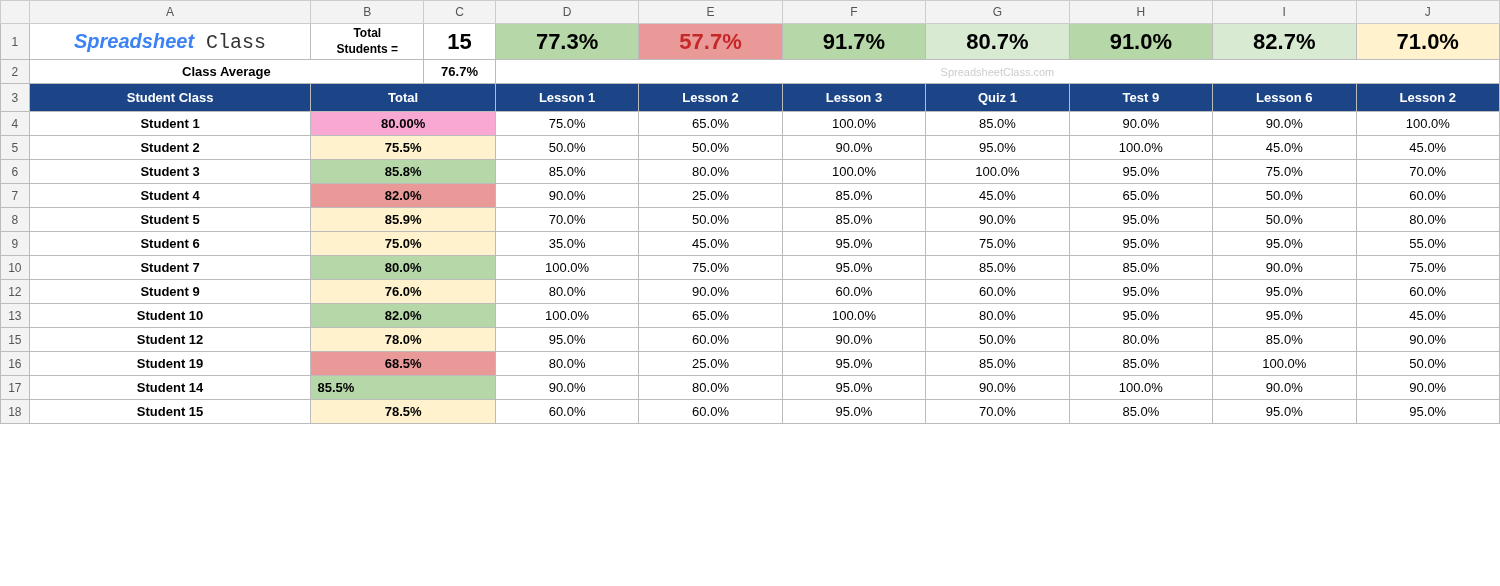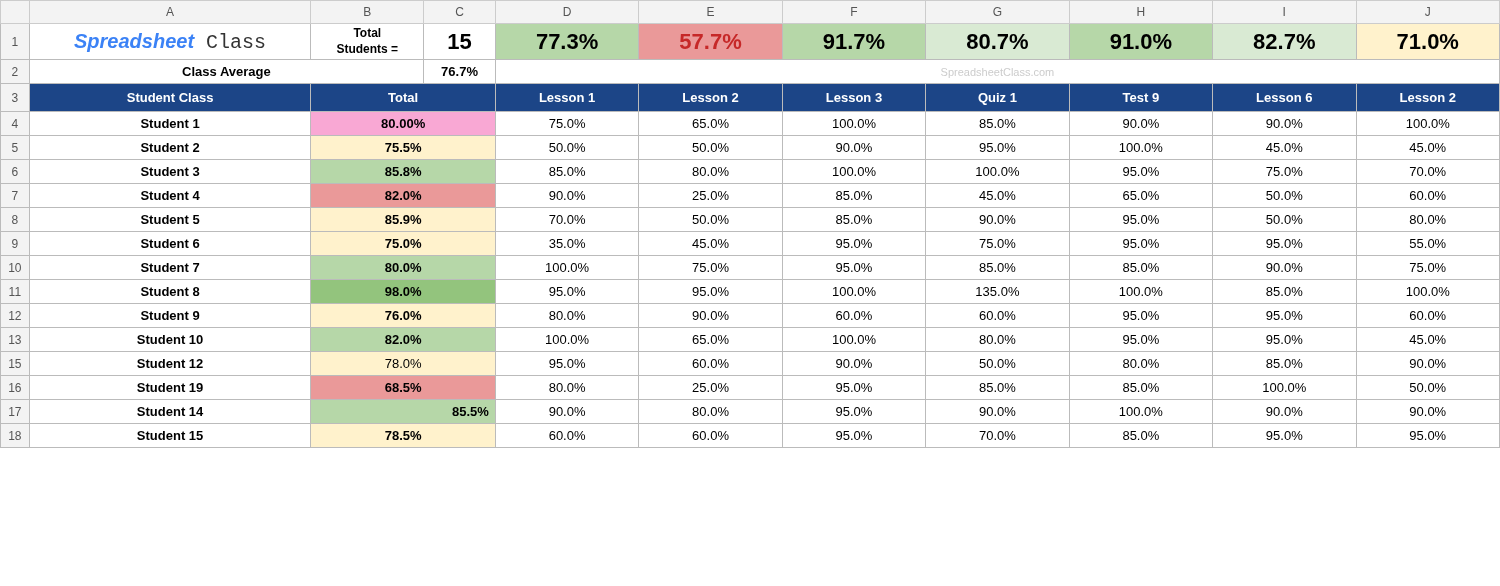--- a/index.html
+++ b/index.html
@@ -239,32 +239,20 @@
         <td colspan="2" style="background-color: rgb(182, 215, 168); font-weight: bold; text-align: center;">80.0%</td>
         <td style="text-align: center;">100.0%</td>
         <td style="text-align: center;">75.0%</td>
         <td style="text-align: center;">95.0%</td>
         <td style="text-align: center;">85.0%</td>
         <td style="text-align: center;">85.0%</td>
         <td style="text-align: center;">90.0%</td>
         <td style="text-align: center;">75.0%</td>
       </tr>
       <tr>
-        <td class="row-num">11</td>
-        <td class="student-name">Student 8</td>
-        <td colspan="2" style="background-color: rgb(147, 196, 125); font-weight: bold; text-align: center;">98.0%</td>
-        <td style="text-align: center;">95.0%</td>
-        <td style="text-align: center;">95.0%</td>
-        <td style="text-align: center;">100.0%</td>
-        <td style="text-align: center;">135.0%</td>
-        <td style="text-align: center;">100.0%</td>
-        <td style="text-align: center;">85.0%</td>
-        <td style="text-align: center;">100.0%</td>
-      </tr>
-      <tr>
         <td class="row-num">12</td>
         <td class="student-name">Student 9</td>
         <td colspan="2" style="background-color: rgb(255, 242, 204); font-weight: bold; text-align: center;">76.0%</td>
         <td style="text-align: center;">80.0%</td>
         <td style="text-align: center;">90.0%</td>
         <td style="text-align: center;">60.0%</td>
         <td style="text-align: center;">60.0%</td>
         <td style="text-align: center;">95.0%</td>
         <td style="text-align: center;">95.0%</td>
         <td style="text-align: center;">60.0%</td>
@@ -277,21 +265,21 @@
         <td style="text-align: center;">65.0%</td>
         <td style="text-align: center;">100.0%</td>
         <td style="text-align: center;">80.0%</td>
         <td style="text-align: center;">95.0%</td>
         <td style="text-align: center;">95.0%</td>
         <td style="text-align: center;">45.0%</td>
       </tr>
       <tr>
         <td class="row-num">15</td>
         <td class="student-name">Student 12</td>
-        <td colspan="2" style="background-color: rgb(255, 242, 204); font-weight: normal; text-align: center;">78.0%</td>
+        <td colspan="2" style="background-color: rgb(255, 242, 204); font-weight: bold; text-align: center;">78.0%</td>
         <td style="text-align: center;">95.0%</td>
         <td style="text-align: center;">60.0%</td>
         <td style="text-align: center;">90.0%</td>
         <td style="text-align: center;">50.0%</td>
         <td style="text-align: center;">80.0%</td>
         <td style="text-align: center;">85.0%</td>
         <td style="text-align: center;">90.0%</td>
       </tr>
       <tr>
         <td class="row-num">16</td>
@@ -301,21 +289,21 @@
         <td style="text-align: center;">25.0%</td>
         <td style="text-align: center;">95.0%</td>
         <td style="text-align: center;">85.0%</td>
         <td style="text-align: center;">85.0%</td>
         <td style="text-align: center;">100.0%</td>
         <td style="text-align: center;">50.0%</td>
       </tr>
       <tr>
         <td class="row-num">17</td>
         <td class="student-name">Student 14</td>
-        <td colspan="2" style="background-color: rgb(182, 215, 168); font-weight: bold; text-align: right;">85.5%</td>
+        <td colspan="2" style="background-color: rgb(182, 215, 168); font-weight: bold; text-align: left;">85.5%</td>
         <td style="text-align: center;">90.0%</td>
         <td style="text-align: center;">80.0%</td>
         <td style="text-align: center;">95.0%</td>
         <td style="text-align: center;">90.0%</td>
         <td style="text-align: center;">100.0%</td>
         <td style="text-align: center;">90.0%</td>
         <td style="text-align: center;">90.0%</td>
       </tr>
       <tr>
         <td class="row-num">18</td>

